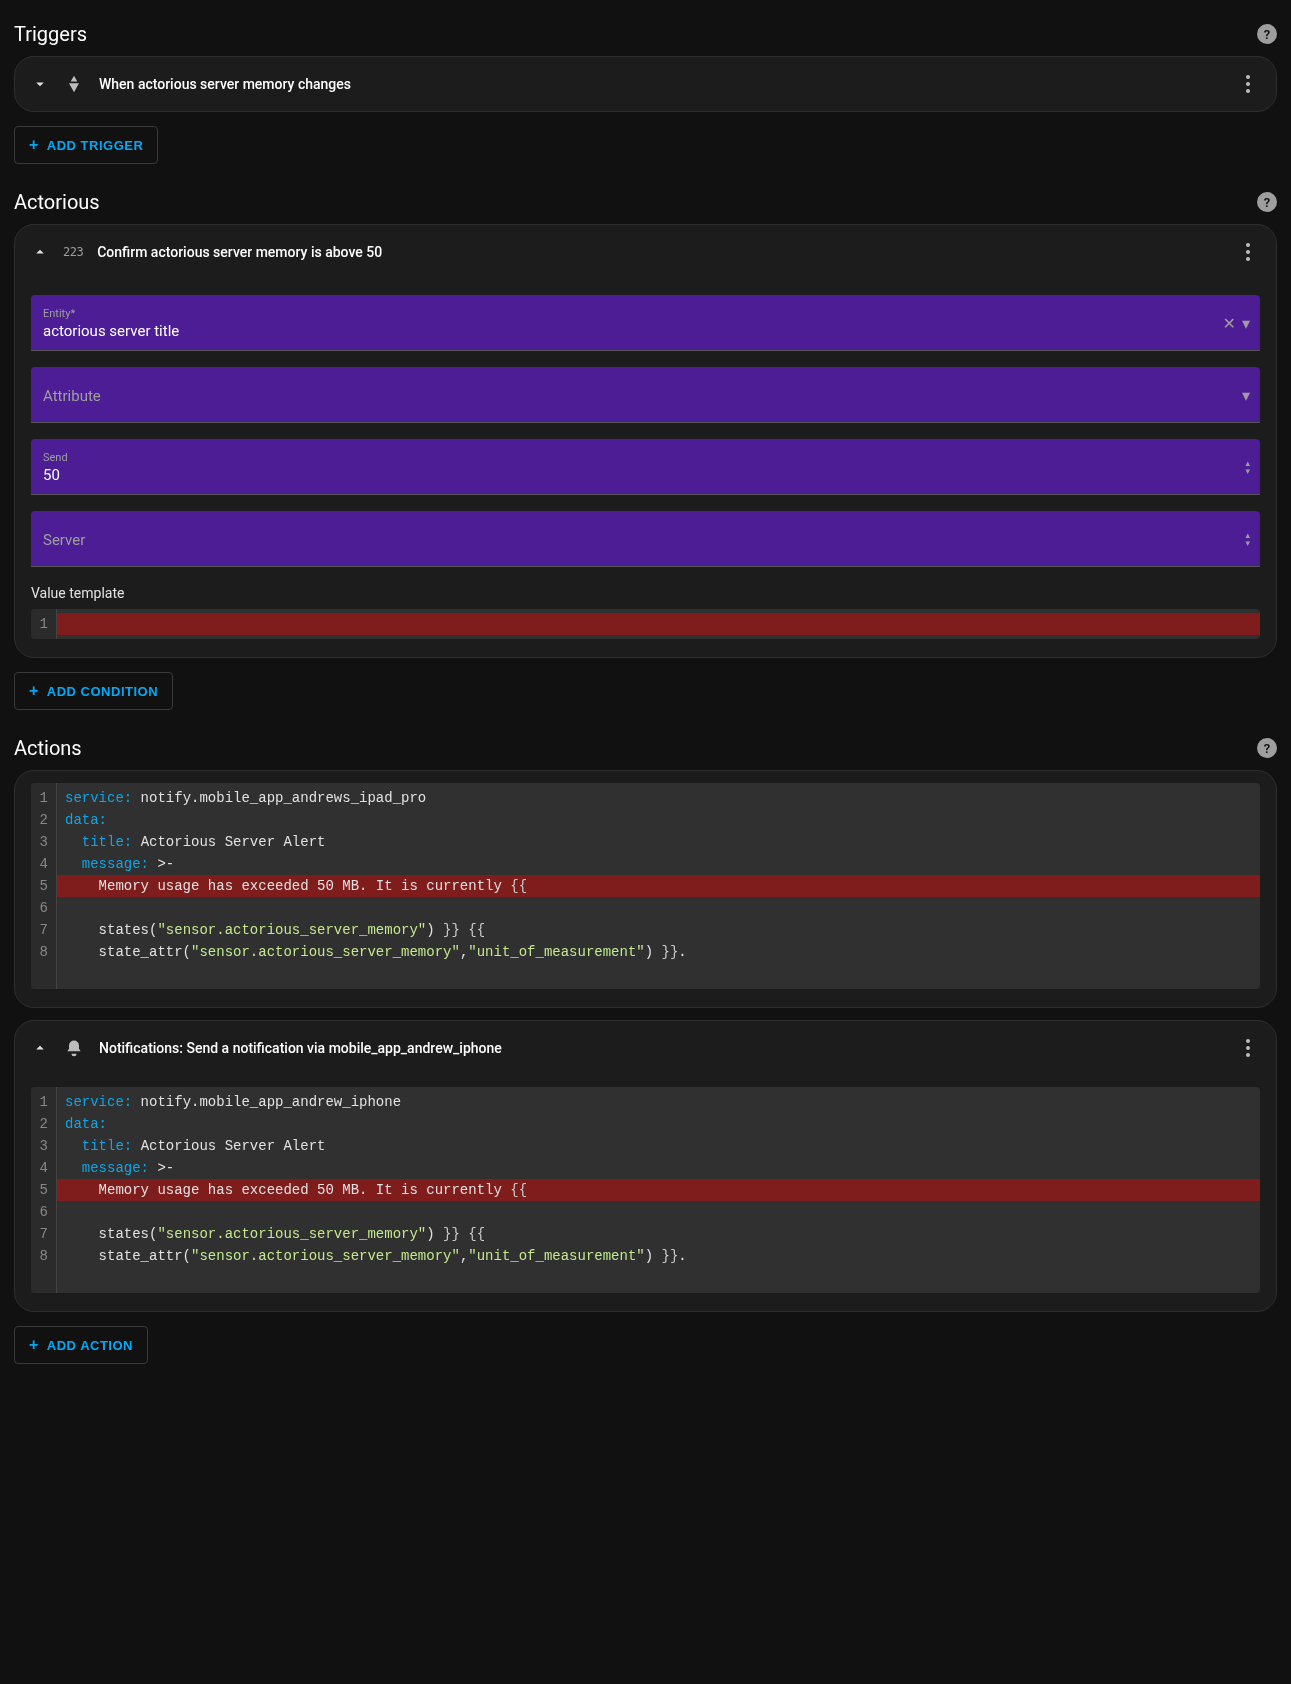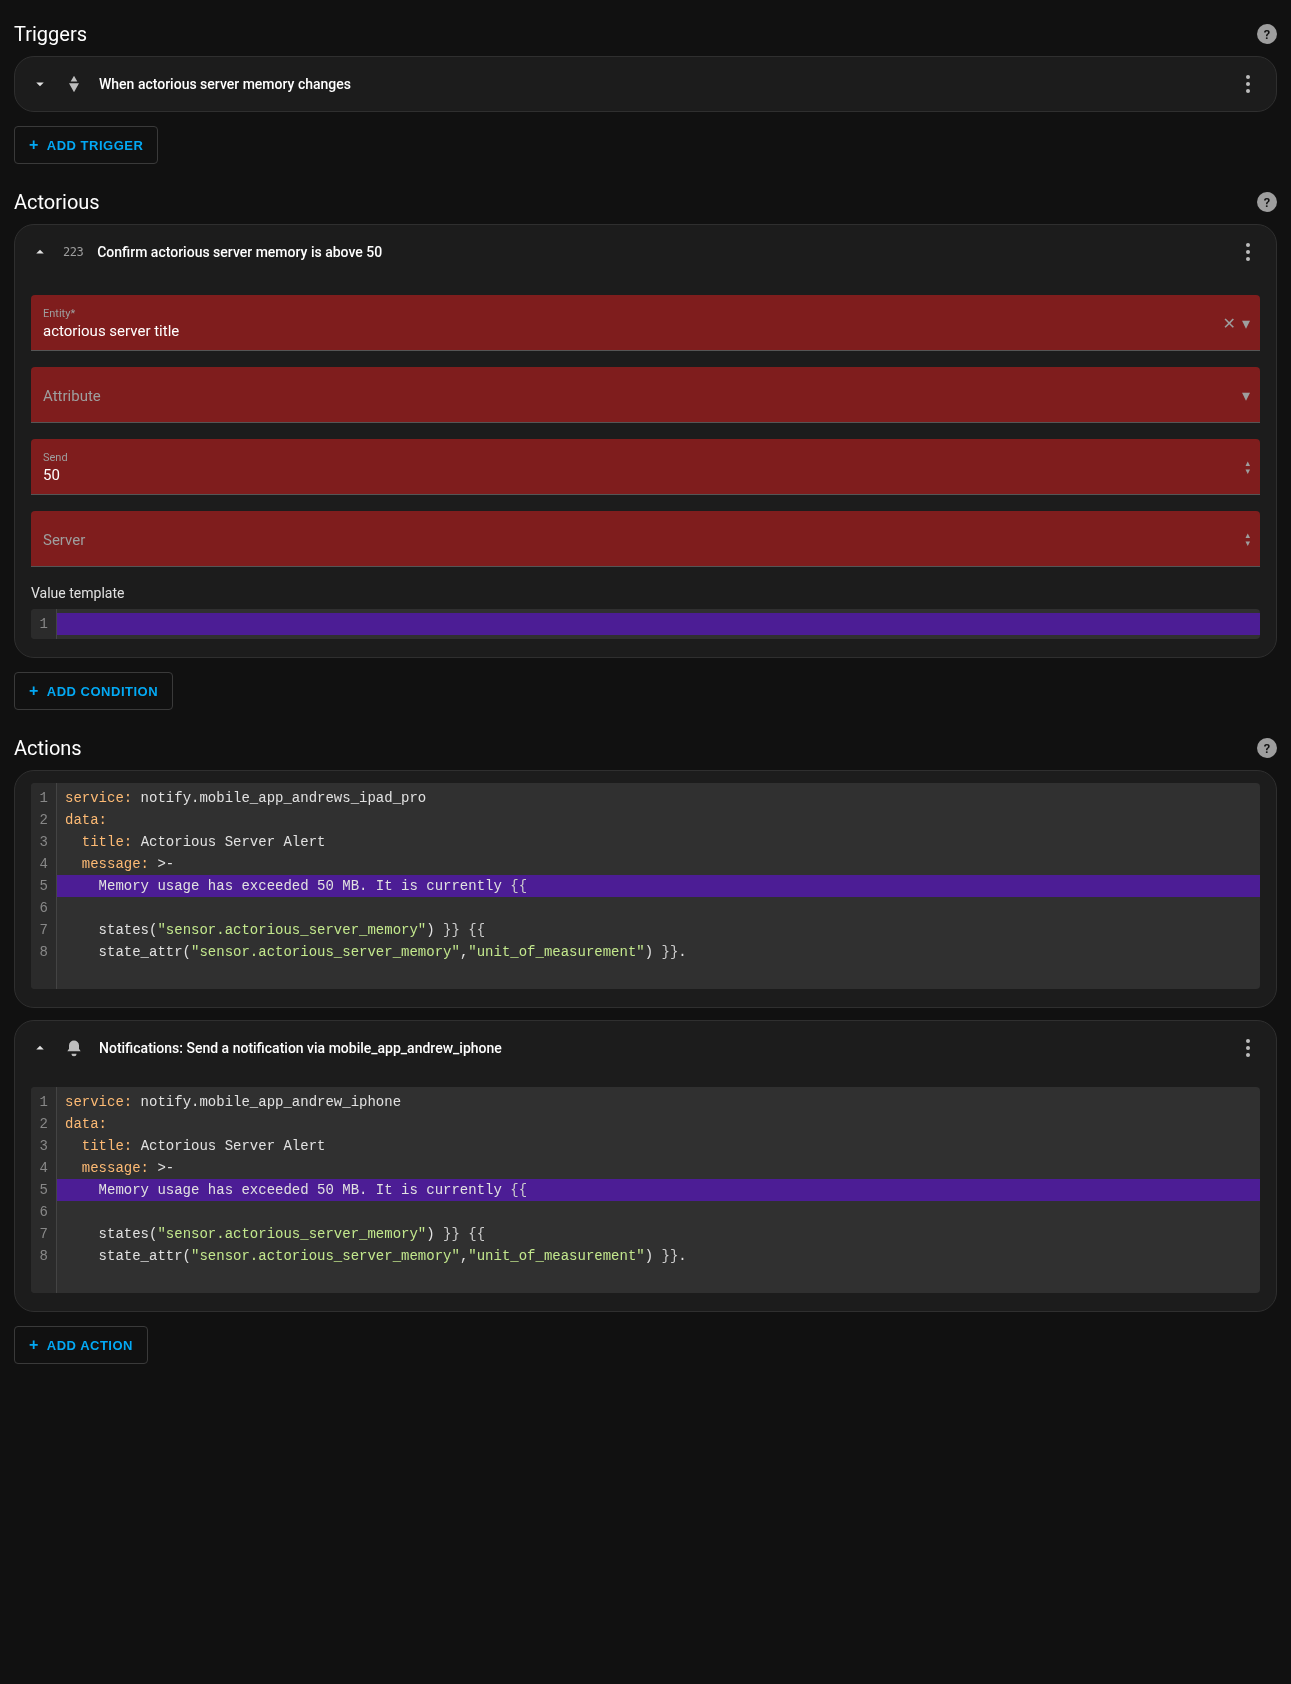--- a/index.html
+++ b/index.html
@@ -63,21 +63,21 @@
   .tag-123 {
     font-family: monospace;
     font-size: 12px;
     color: #9e9e9e;
     letter-spacing: -0.5px;
   }
   .dots { width:24px; display:flex; flex-direction:column; align-items:center; gap:3px; cursor:pointer; padding:4px 0;}
   .dots span { width:4px; height:4px; border-radius:50%; background:#bdbdbd; display:block;}
   .card-body { padding: 0 16px 18px 16px; }
   .field {
-    background: #7f1d1d;
+    background: #4c1d95;
     border-bottom: 1px solid #555;
     border-radius: 4px 4px 0 0;
     padding: 8px 12px 6px 12px;
     margin-top: 16px;
     position: relative;
     min-height: 56px;
     display: flex;
     flex-direction: column;
     justify-content: center;
   }
@@ -129,22 +129,22 @@
     user-select: none;
     min-width: 26px;
   }
   .code {
     padding: 4px 8px;
     white-space: pre;
     flex: 1;
     overflow-x: auto;
     color: #e1e1e1;
   }
-  .code .line.hl { background: #4c1d95; display:block; margin:0 -8px; padding:0 8px;}
-  .tok-key { color: #fdba74; }
+  .code .line.hl { background: #7f1d1d; display:block; margin:0 -8px; padding:0 8px;}
+  .tok-key { color: #0ea5e9; }
   .tok-str { color: #c3e88d; }
   .tok-tmpl { color: #cccccc; }
   .add-btn {
     display: inline-flex;
     align-items: center;
     gap: 8px;
     border: 1px solid #3a3a3a;
     border-radius: 4px;
     padding: 10px 14px;
     color: #03a9f4;

